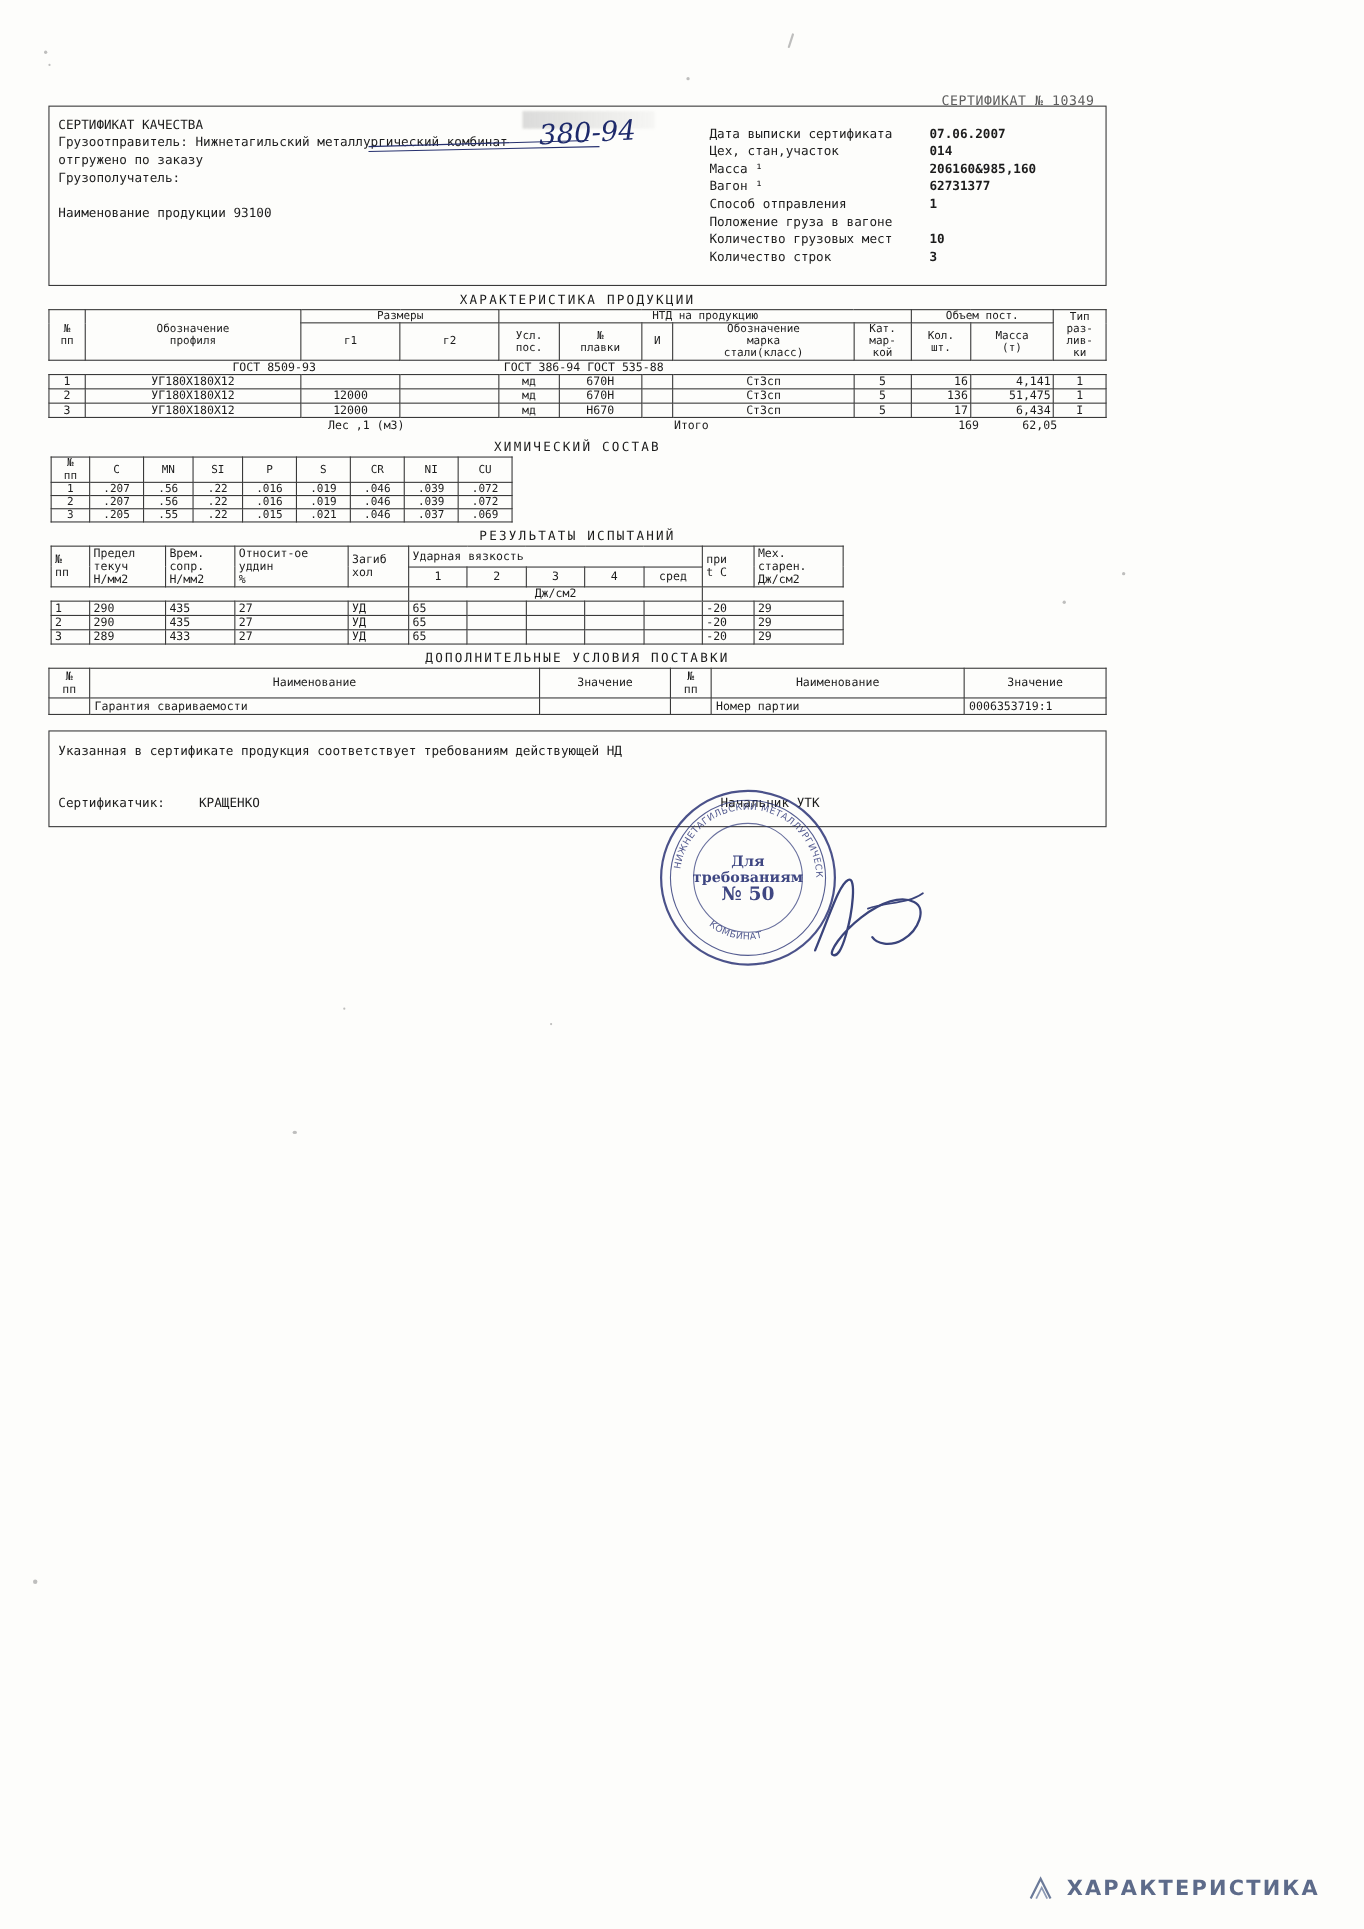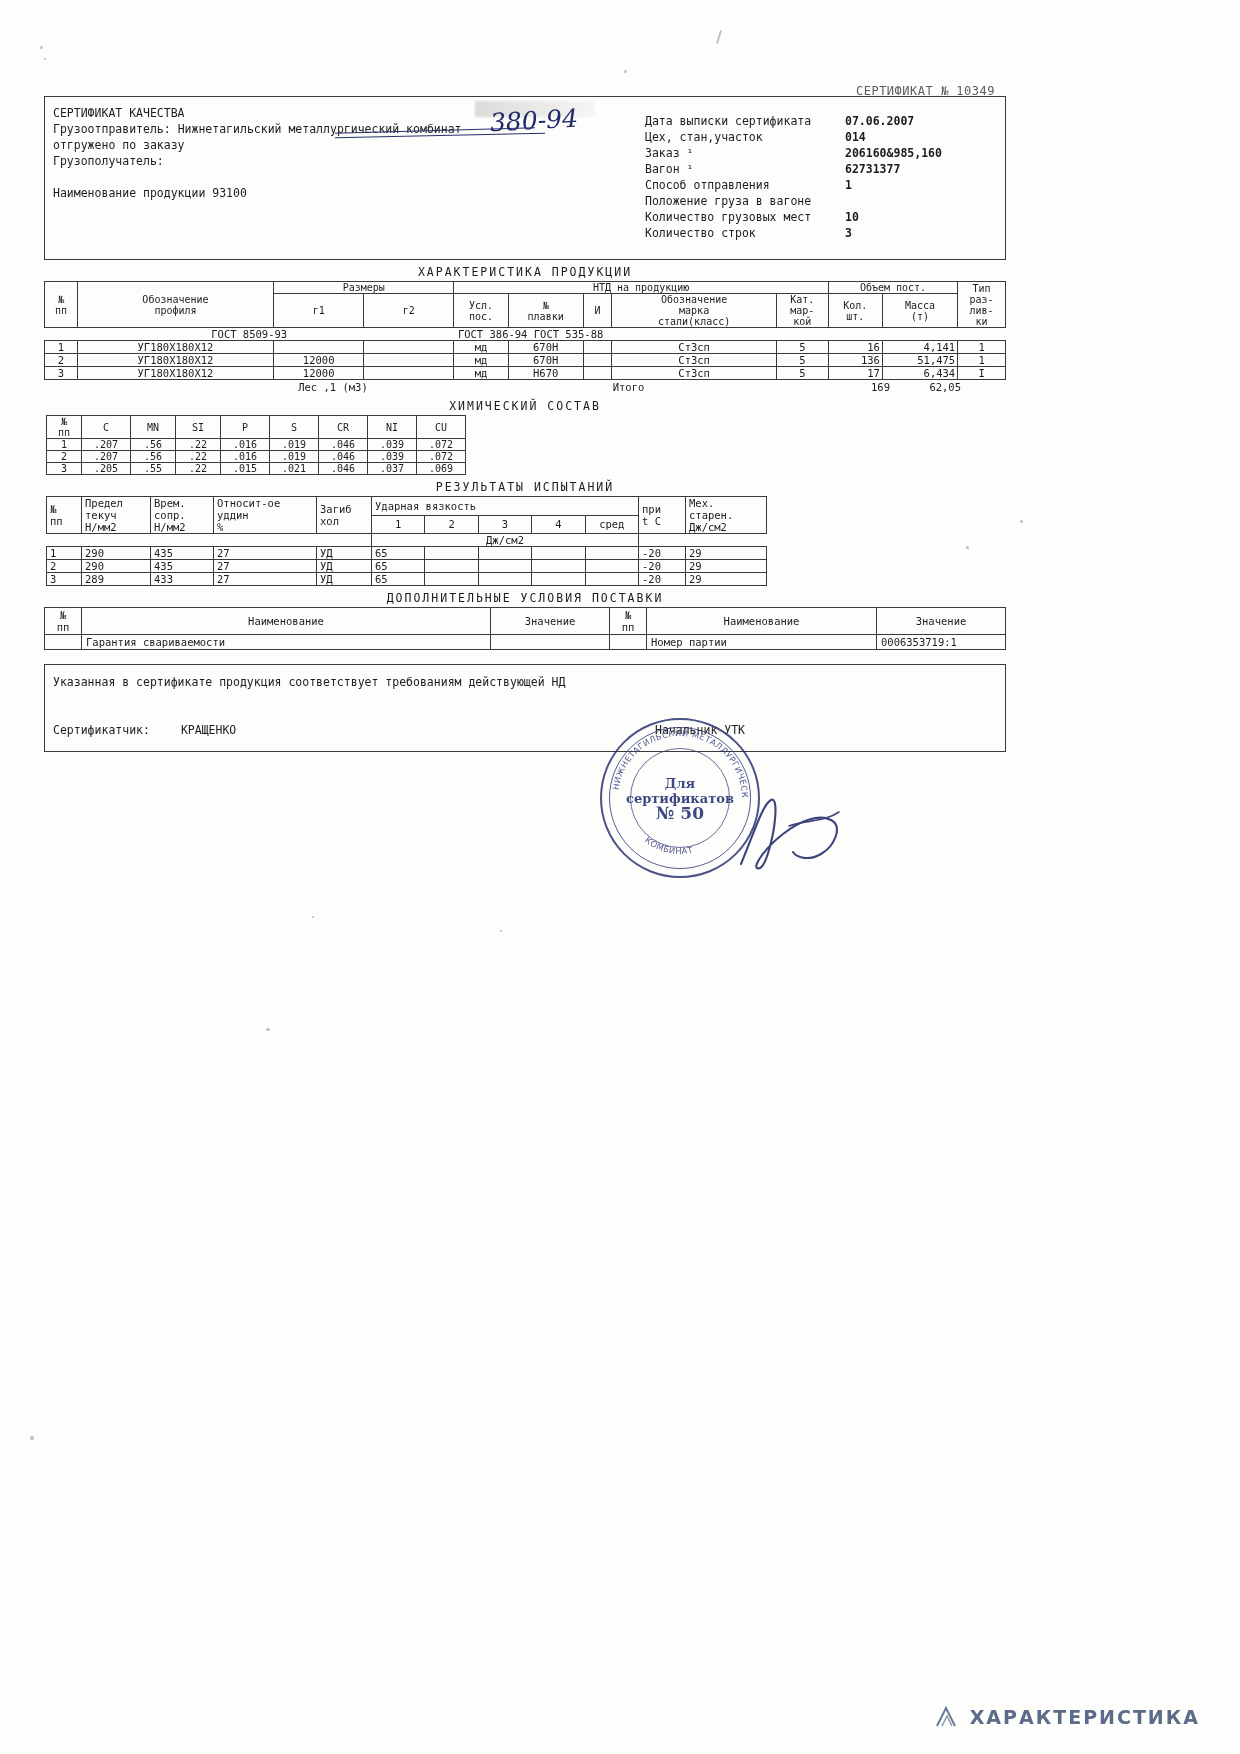--- a/index.html
+++ b/index.html
@@ -157,21 +157,21 @@
     <div class="right">
       <div class="row">
         <span class="lbl">Дата выписки сертификата</span>
         <span class="val">07.06.2007</span>
       </div>
       <div class="row">
         <span class="lbl">Цех, стан,участок</span>
         <span class="val">014</span>
       </div>
       <div class="row">
-        <span class="lbl">Заказ ¹</span>
+        <span class="lbl">Масса ¹</span>
         <span class="val">206160&amp;985,160</span>
       </div>
       <div class="row">
         <span class="lbl">Вагон ¹</span>
         <span class="val">62731377</span>
       </div>
       <div class="row">
         <span class="lbl">Способ отправления</span>
         <span class="val">1</span>
       </div>
@@ -467,21 +467,21 @@
     </defs>
     <text font-size="8.4" font-family="DejaVu Sans, sans-serif" fill="#2b3476" letter-spacing="0.4">
       <textPath href="#arcTop" startOffset="4%" id="st-top">НИЖНЕТАГИЛЬСКИЙ МЕТАЛЛУРГИЧЕСКИЙ</textPath>
     </text>
     <text font-size="8.4" font-family="DejaVu Sans, sans-serif" fill="#2b3476" letter-spacing="0.4">
       <textPath href="#arcBot" startOffset="28%" id="st-bot">КОМБИНАТ</textPath>
     </text>
   </svg>
   <div class="ctxt">
     <div>Для</div>
-    <div>сертификатов</div>
+    <div>требованиям</div>
     <div class="big">№ 50</div>
   </div>
 </div>
 
 <svg class="sign" viewBox="0 0 120 90">
   <path d="M6,74 C20,40 28,14 36,10 C44,6 40,40 34,60 C30,74 26,80 22,78
            C18,76 30,58 48,44 C66,30 84,24 96,30 C108,36 100,56 86,64
            C74,71 62,68 58,62" fill="none" stroke="#26306e" stroke-width="2.1" stroke-linecap="round"></path>
   <path d="M54,36 C70,30 90,32 104,22" fill="none" stroke="#26306e" stroke-width="1.6" stroke-linecap="round"></path>
 </svg>

